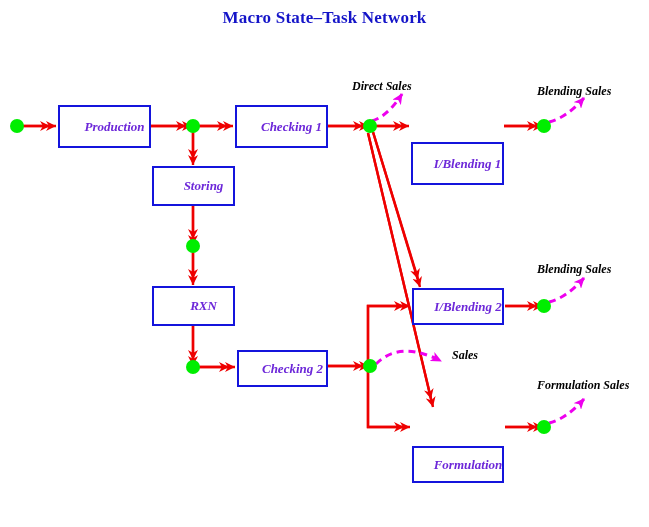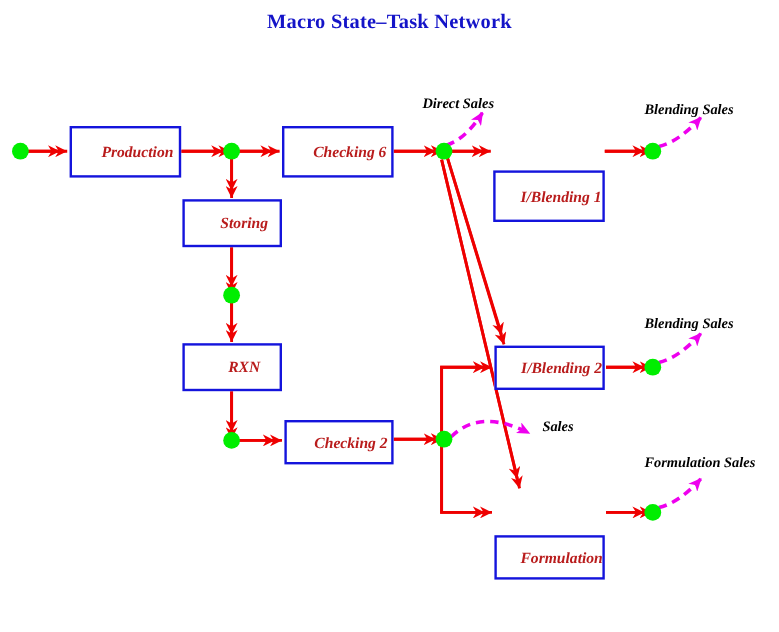--- a/index.html
+++ b/index.html
@@ -35,21 +35,21 @@
     font-family: "Liberation Serif", "DejaVu Serif", serif;
     font-weight: bold;
     font-size: 17px;
     letter-spacing: 0.2px;
   }
   .node-box {
     position: absolute;
     box-sizing: border-box;
     border: 2px solid #1414dc;
     background: #ffffff;
-    color: #b91c1c;
+    color: #6d28d9;
     font-family: "Liberation Serif", "DejaVu Serif", serif;
     font-style: italic;
     font-weight: bold;
     font-size: 13px;
     display: flex;
     align-items: center;
     justify-content: center;
     text-align: center;
     white-space: nowrap;
     padding-left: 20px;
@@ -159,21 +159,21 @@
       <circle cx="370" cy="366" r="7" fill="#00ee00"></circle>
       <circle cx="544" cy="306" r="7" fill="#00ee00"></circle>
       <circle cx="544" cy="427" r="7" fill="#00ee00"></circle>
     </g>
   </svg>
 
   <div class="node-box" style="left:58px; top:105px; width:93px; height:43px;">
     <span>Production</span>
   </div>
   <div class="node-box" style="left:235px; top:105px; width:93px; height:43px;">
-    <span>Checking 6</span>
+    <span>Checking 1</span>
   </div>
   <div class="node-box" style="left:411px; top:105px; width:93px; height:43px;margin-top:37px;">
     <span>I/Blending 1</span>
   </div>
   <div class="node-box" style="left:152px; top:286px; width:83px; height:40px;">
     <span>RXN</span>
   </div>
   <div class="node-box" style="left:152px; top:166px; width:83px; height:40px;">
     <span>Storing</span>
   </div>

